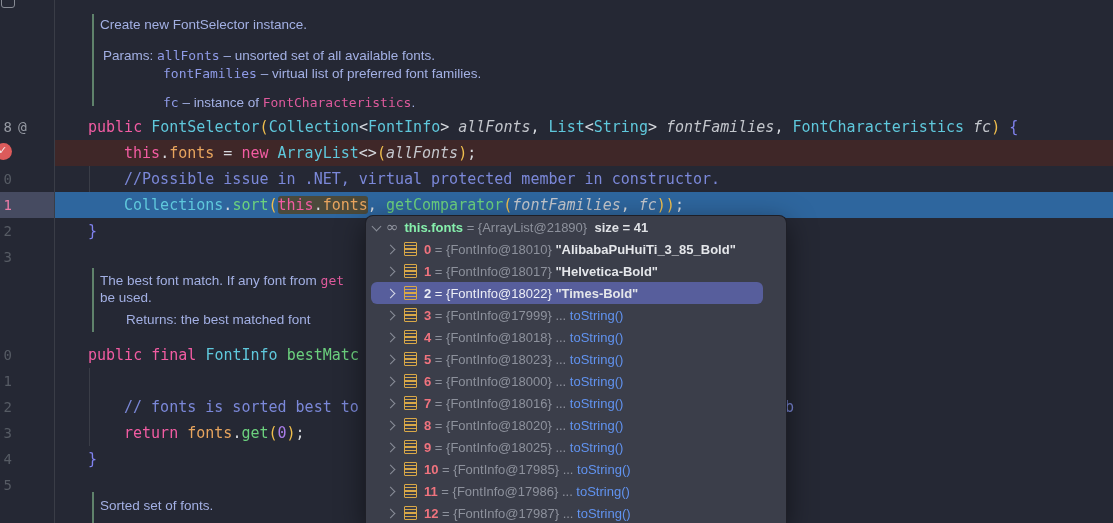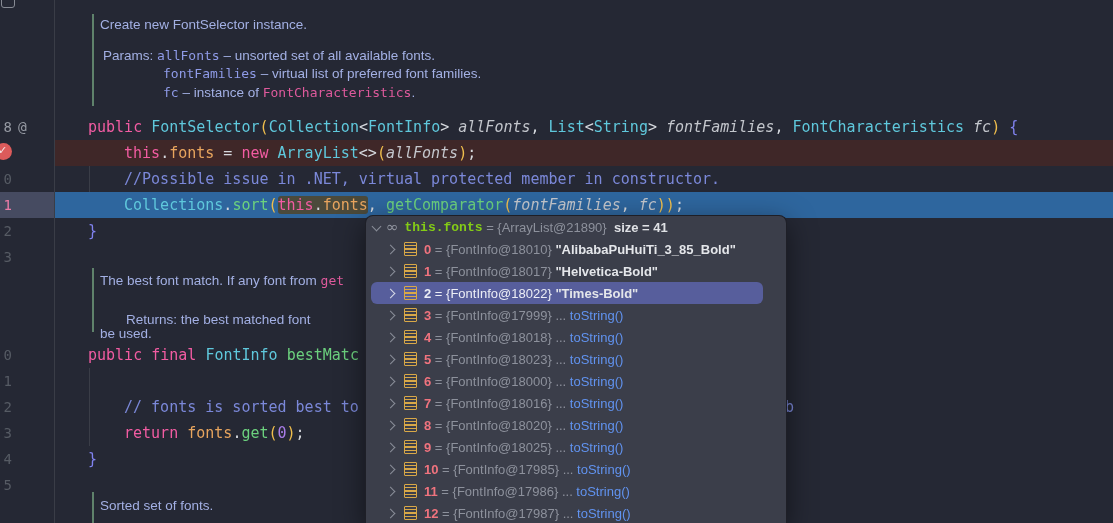--- a/index.html
+++ b/index.html
@@ -54,21 +54,21 @@
   .dbg-header{padding-left:7px;}
   .dbg-item{padding-left:21px;}
   .cv{display:inline-block;width:6px;height:6px;border-right:1.6px solid #8a8e99;
       border-bottom:1.6px solid #8a8e99;flex:none;}
   .cv.down{transform:rotate(45deg);margin:-2px 6px 0 0;}
   .cv.right{transform:rotate(-45deg);margin:0 10px 0 0;}
   .inf{color:#9296a1;font-size:15px;margin-right:6px;font-family:"DejaVu Sans",sans-serif;line-height:1;}
   .arr-icon{width:11px;height:12px;border:1px solid #d9a847;border-radius:1px;flex:none;
       background:repeating-linear-gradient(180deg,transparent 0 2.1px,#d9a847 2.1px 3.3px);
       margin-right:7px;}
-  .var-name{color:#84cc16;font-weight:bold;font-family:Liberation Mono, monospace;}
+  .var-name{color:#86efac;font-weight:bold;}
   .idx{color:#f0737e;font-weight:bold;}
   .gray{color:#8d919c;}
   .val{color:#e4e6ea;font-weight:bold;}
   .size{color:#dfe1e5;font-weight:bold;}
   .link{color:#6193f0;cursor:pointer;}
   .dbg-item.selected{background:#575e9c;border-radius:6px;margin:0 23px 0 5px;padding-left:16px;}
   .dbg-item.selected .idx,.dbg-item.selected .gray,.dbg-item.selected .link{color:#eceef6;}
   .dbg-item.selected .cv{border-color:#d8dbe8;}
 </style>
 </head>
@@ -99,24 +99,24 @@
     </div>
   <span class="at-icon">@</span>
   <div class="bp-icon"></div>
   <div class="corner-icon"></div>
 
   <div id="doc-blocks">
       <div class="doc-bar" style="left: 92px; top: 14px; height: 92px;"></div>
       <div class="doc-line" style="left: 100px; top: 16px;"><span class="seg-sans">Create new FontSelector instance.</span></div>
       <div class="doc-line" style="left: 103px; top: 47px;"><span class="seg-sans">Params: </span><span class="seg-mono">allFonts</span><span class="seg-sans"> – unsorted set of all available fonts.</span></div>
       <div class="doc-line" style="left: 163px; top: 65px;"><span class="seg-mono">fontFamilies</span><span class="seg-sans"> – virtual list of preferred font families.</span></div>
-      <div class="doc-line" style="left: 163px; top: 84px;"><span class="seg-mono">fc</span><span class="seg-sans"> – instance of </span><span class="seg-monopink">FontCharacteristics</span><span class="seg-sans">.</span></div>
+      <div class="doc-line" style="left: 163px; top: 94px;"><span class="seg-mono">fc</span><span class="seg-sans"> – instance of </span><span class="seg-monopink">FontCharacteristics</span><span class="seg-sans">.</span></div>
       <div class="doc-bar" style="left: 92px; top: 268px; height: 64px;"></div>
       <div class="doc-line" style="left: 100px; top: 272px;"><span class="seg-sans">The best font match. If any font from </span><span class="seg-monopink">get</span></div>
-      <div class="doc-line" style="left: 100px; top: 289px; margin-top: 36px;"><span class="seg-sans">be used.</span></div>
+      <div class="doc-line" style="left: 100px; top: 289px;"><span class="seg-sans">be used.</span></div>
       <div class="doc-line" style="left: 103px; top: 311px; margin-left: 23px;"><span class="seg-sans">Returns: the best matched font</span></div>
       <div class="doc-bar" style="left: 92px; top: 492px; height: 31px;"></div>
       <div class="doc-line" style="left: 100px; top: 497px;"><span class="seg-sans">Sorted set of fonts.</span></div>
     </div>
 
   <div id="code-lines">
       <div class="code-line" style="left: 88px; top: 114px;"><span class="tok-kw">public</span><span class="tok-sp"> </span><span class="tok-type">FontSelector</span><span class="tok-paren">(</span><span class="tok-type">Collection</span><span class="tok-punct">&lt;</span><span class="tok-type">FontInfo</span><span class="tok-punct">&gt; </span><span class="tok-param">allFonts</span><span class="tok-punct">, </span><span class="tok-type">List</span><span class="tok-punct">&lt;</span><span class="tok-type">String</span><span class="tok-punct">&gt; </span><span class="tok-param">fontFamilies</span><span class="tok-punct">, </span><span class="tok-type">FontCharacteristics</span><span class="tok-sp"> </span><span class="tok-param">fc</span><span class="tok-paren">)</span><span class="tok-sp"> </span><span class="tok-brace">{</span></div>
       <div class="code-line" style="left: 124px; top: 140px;"><span class="tok-kw">this</span><span class="tok-punct">.</span><span class="tok-field">fonts</span><span class="tok-punct"> = </span><span class="tok-kw">new</span><span class="tok-sp"> </span><span class="tok-type">ArrayList</span><span class="tok-punct">&lt;&gt;</span><span class="tok-paren">(</span><span class="tok-param">allFonts</span><span class="tok-paren">)</span><span class="tok-punct">;</span></div>
       <div class="code-line" style="left: 124px; top: 166px;"><span class="tok-comment">//Possible issue in .NET, virtual protected member in constructor.</span></div>
       <div class="code-line" style="left: 124px; top: 192px;"><span class="tok-type">Collections</span><span class="tok-punct">.</span><span class="tok-method">sort</span><span class="tok-paren">(</span><span class="hl-box"><span class="tok-kw">this</span><span class="tok-punct">.</span><span class="tok-field">fonts</span></span><span class="tok-punct">, </span><span class="tok-method">getComparator</span><span class="tok-paren">(</span><span class="tok-param">fontFamilies</span><span class="tok-punct">, </span><span class="tok-param">fc</span><span class="tok-paren">))</span><span class="tok-punct">;</span></div>

